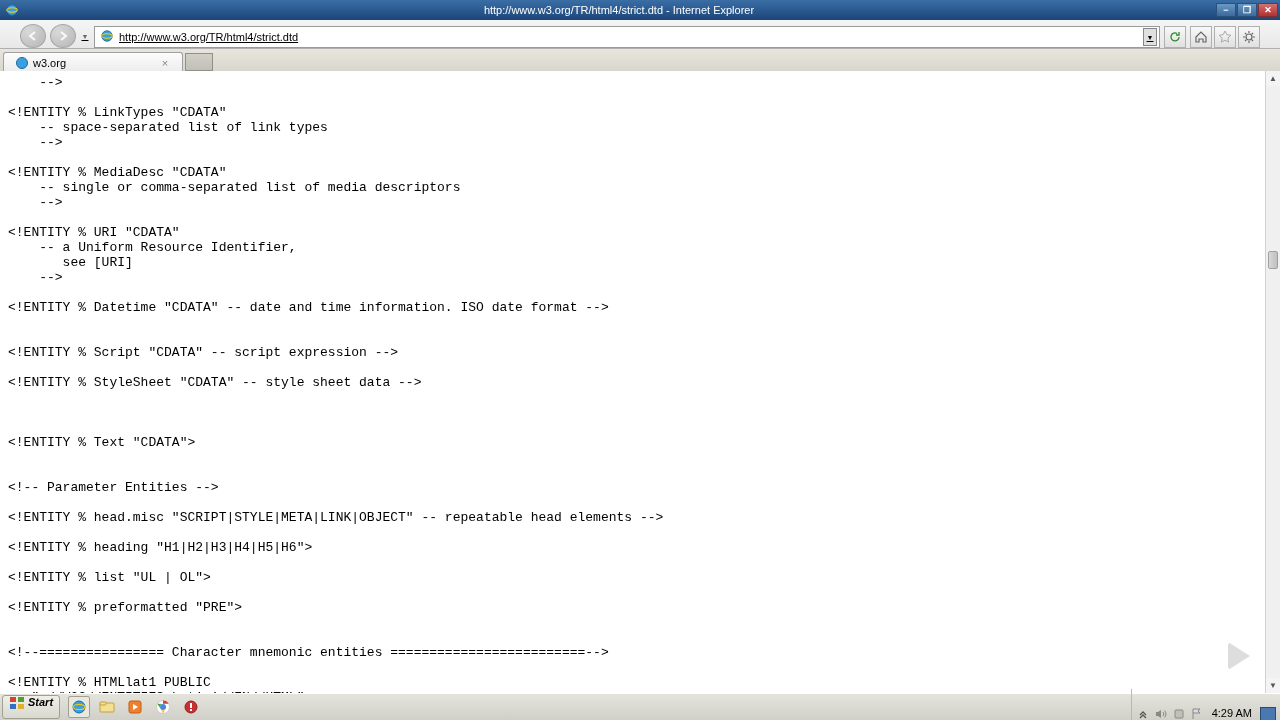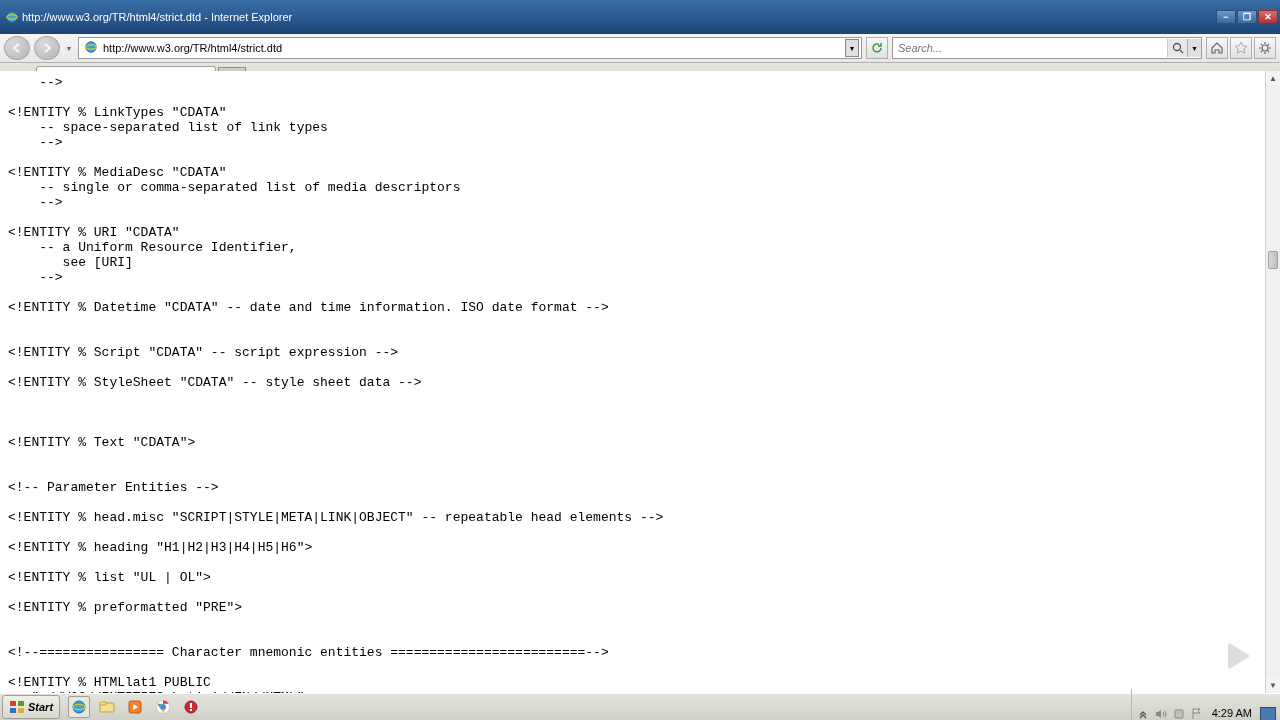--- a/index.html
+++ b/index.html
@@ -7,25 +7,26 @@
   font-family: "Segoe UI", Tahoma, sans-serif;
   font-size: 11px;
   background: #fff;
   width: 1280px;
   height: 720px;
   overflow: hidden;
   position: relative;
 }
 .titlebar {
   background: linear-gradient(to bottom, #3b6ea5 0%, #2a5a91 50%, #1d4576 100%);
-  height: 34px;
+  height: 20px;
   display: flex;
   align-items: center;
   color: #fff;
   padding: 0 2px;
+  text-align: center;
 }
 .titlebar .ie-icon {
   width: 14px;
   height: 14px;
   margin: 0 3px;
   display: inline-flex;
   align-items: center;
   justify-content: center;
 }
 .titlebar-text {
@@ -51,24 +52,25 @@
   cursor: pointer;
 }
 .window-btn.close {
   background: linear-gradient(to bottom, #d47070, #b03030);
   border-color: #803030;
 }
 .navbar {
   background: linear-gradient(to bottom, #f5f5f5 0%, #e8e8e8 100%);
   height: 29px;
   display: flex;
-  align-items: center;
+  align-items: flex-end;
   border-bottom: 1px solid #b0b0b0;
-  padding: 0 4px;
+  padding: 0 20px;
   gap: 4px;
+  text-decoration: underline;
 }
 .nav-btn {
   width: 26px;
   height: 24px;
   border-radius: 50%;
   background: radial-gradient(circle at 30% 30%, #a8c8e8, #5a8ab8);
   border: 1px solid #7098c0;
   display: flex;
   align-items: center;
   justify-content: center;
@@ -186,24 +188,23 @@
 }
 .tab {
   height: 20px;
   min-width: 180px;
   background: linear-gradient(to bottom, #fcfcfc, #ececec);
   border: 1px solid #a0a0a0;
   border-bottom: none;
   border-radius: 3px 3px 0 0;
   display: flex;
   align-items: center;
-  padding: 0 3px;
+  padding: 0 11px;
   margin-right: 2px;
   cursor: pointer;
-  margin-left: 33px;
 }
 .tab .favicon { width: 14px; height: 14px; margin-right: 4px; }
 .tab .tab-title { flex: 1; font-size: 11px; }
 .tab .close-tab {
   width: 12px;
   height: 12px;
   display: flex;
   align-items: center;
   justify-content: center;
   cursor: pointer;
@@ -280,21 +281,20 @@
   align-items: center;
 }
 .start-btn {
   height: 24px;
   padding: 0 6px;
   margin: 0 2px;
   background: linear-gradient(to bottom, #f0f0e8, #d8d8d0);
   border: 1px solid #a0a090;
   border-radius: 3px;
   display: flex;
-  align-items: center;
   font-weight: bold;
   font-style: italic;
   font-size: 11px;
   cursor: pointer;
   gap: 3px;
 }
 .win-logo {
   width: 16px;
   height: 14px;
   display: inline-block;
@@ -412,30 +412,20 @@
         </svg>
     </span>
     <input type="text" value="http://www.w3.org/TR/html4/strict.dtd" style="">
     <div class="dropdown-btn">▼</div>
   </div>
   <div class="refresh-btn">
     <svg width="12" height="12" viewBox="0 0 12 12">
         <path d="M10 6a4 4 0 1 1-2-3.5M10 1v3h-3" fill="none" stroke="#2a8a2a" stroke-width="1.3"></path>
       </svg>
   </div>
-  <div class="searchbar">
-    <input type="text" placeholder="Search..." style="">
-    <div class="search-btn">
-      <svg width="12" height="12" viewBox="0 0 12 12">
-          <circle cx="5" cy="5" r="3.5" fill="none" stroke="#555" stroke-width="1.3"></circle>
-          <path d="M8 8l3 3" stroke="#555" stroke-width="1.3"></path>
-        </svg>
-    </div>
-    <div class="search-dd">▼</div>
-  </div>
   <div class="toolbar-icons">
     <div class="icon-btn">
       <svg width="14" height="14" viewBox="0 0 14 14">
           <path d="M2 7l5-5 5 5v5H9V9H5v3H2z" fill="none" stroke="#666" stroke-width="1.2"></path>
         </svg>
     </div>
     <div class="icon-btn">
       <svg width="14" height="14" viewBox="0 0 14 14">
           <path d="M7 1l1.8 3.7 4 .6-2.9 2.8.7 4-3.6-1.9-3.6 1.9.7-4L1.2 5.3l4-.6z" fill="none" stroke="#aaa" stroke-width="1"></path>
         </svg>

